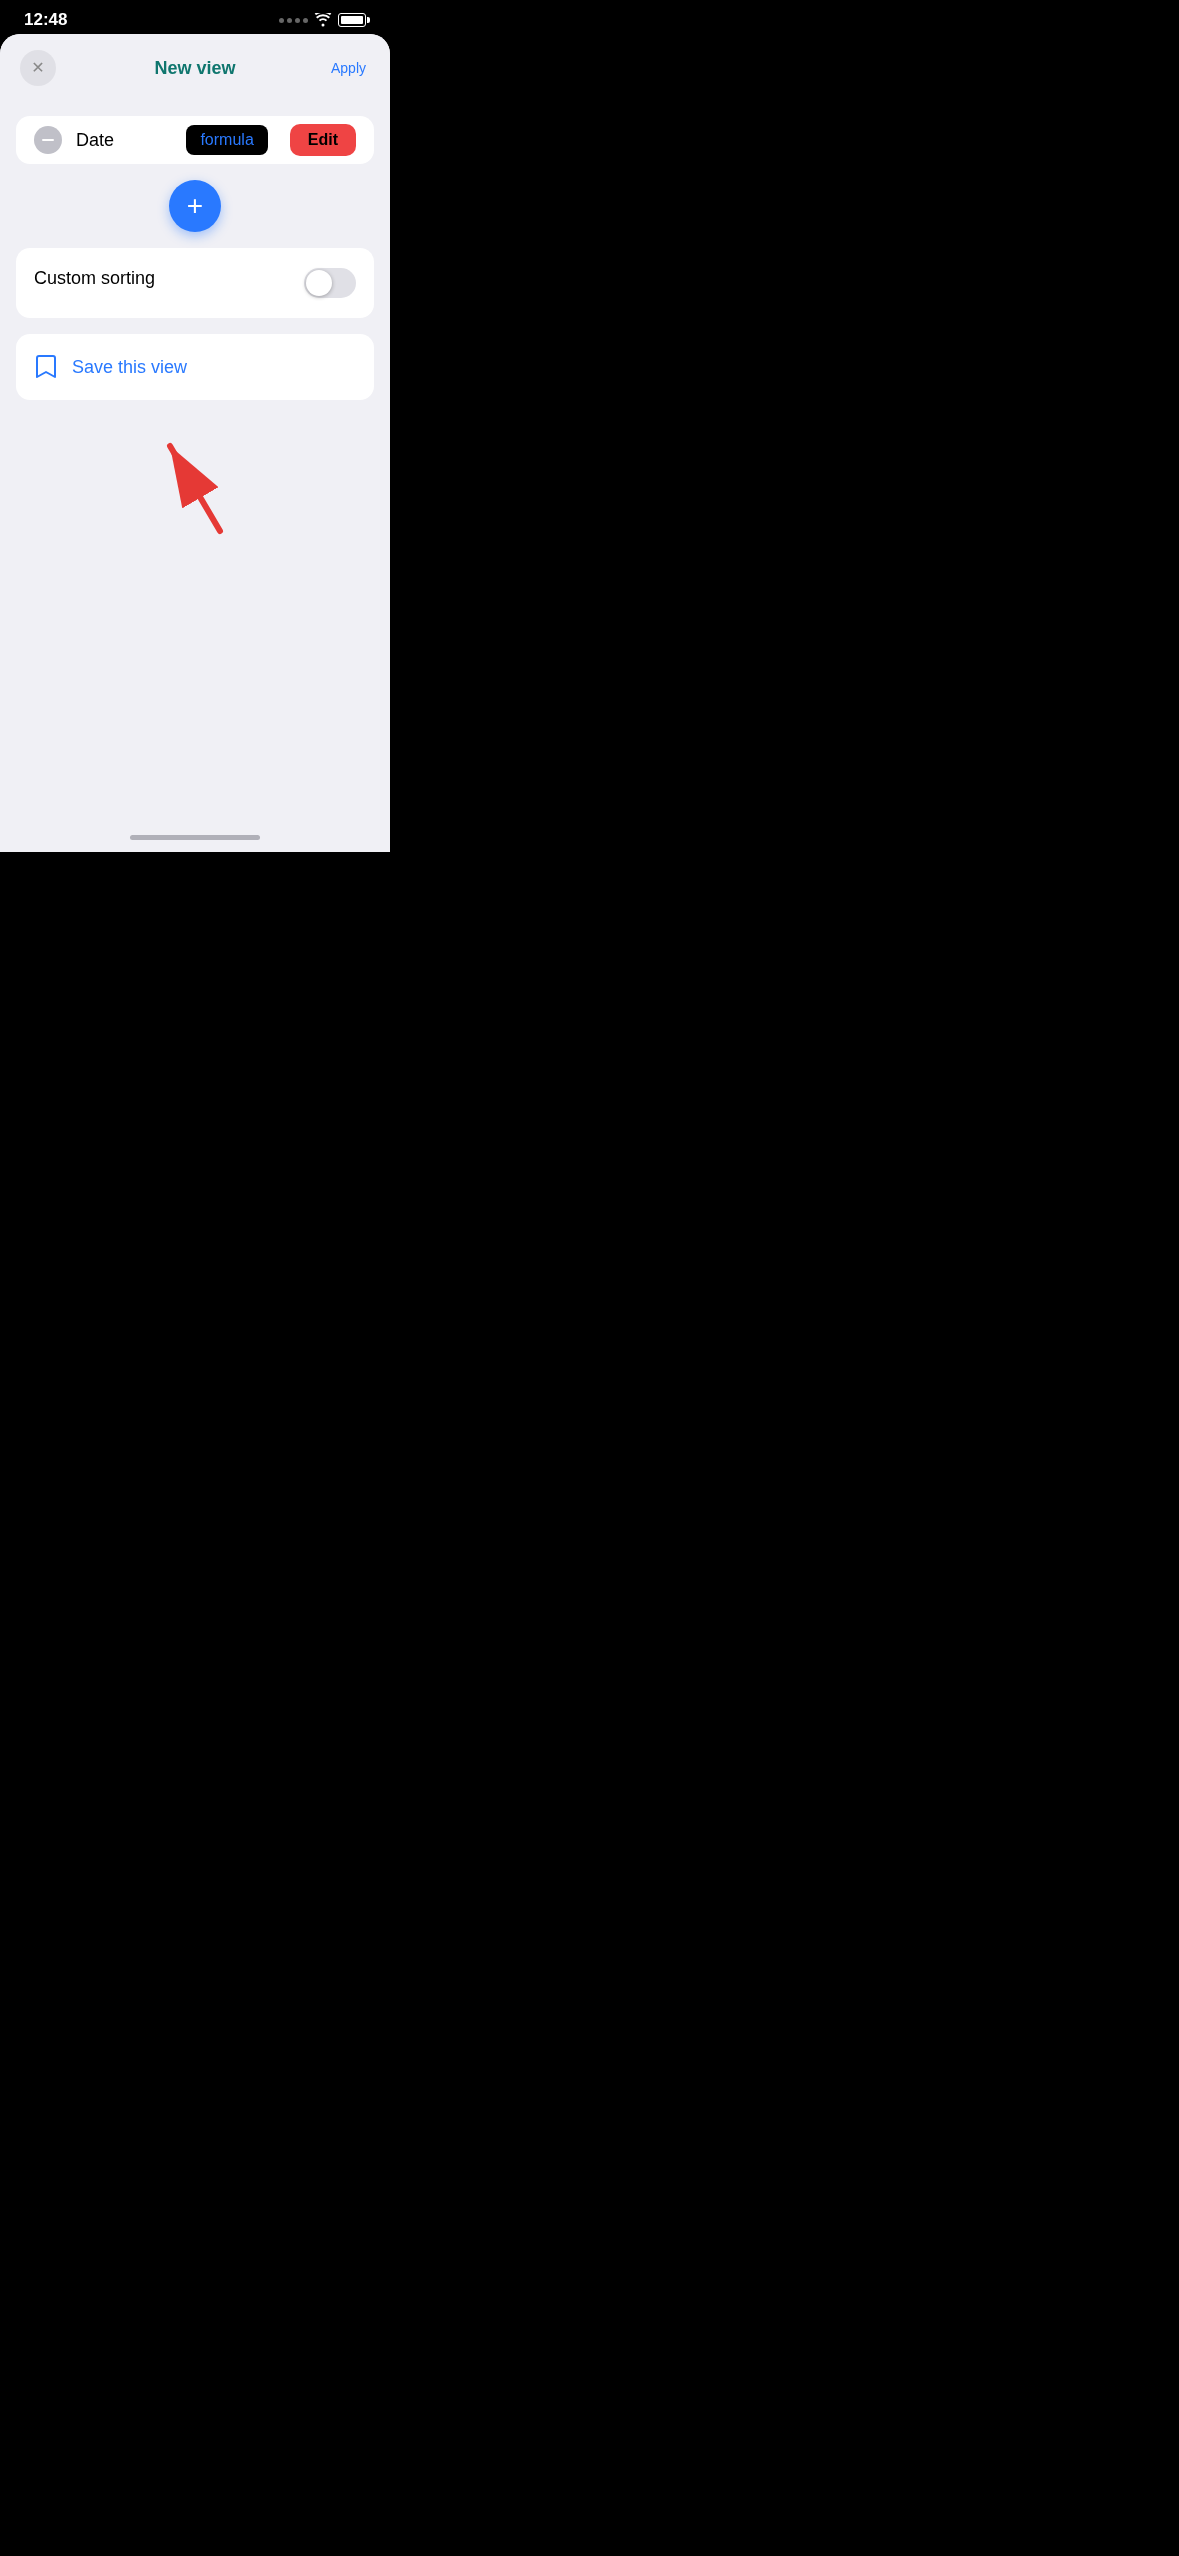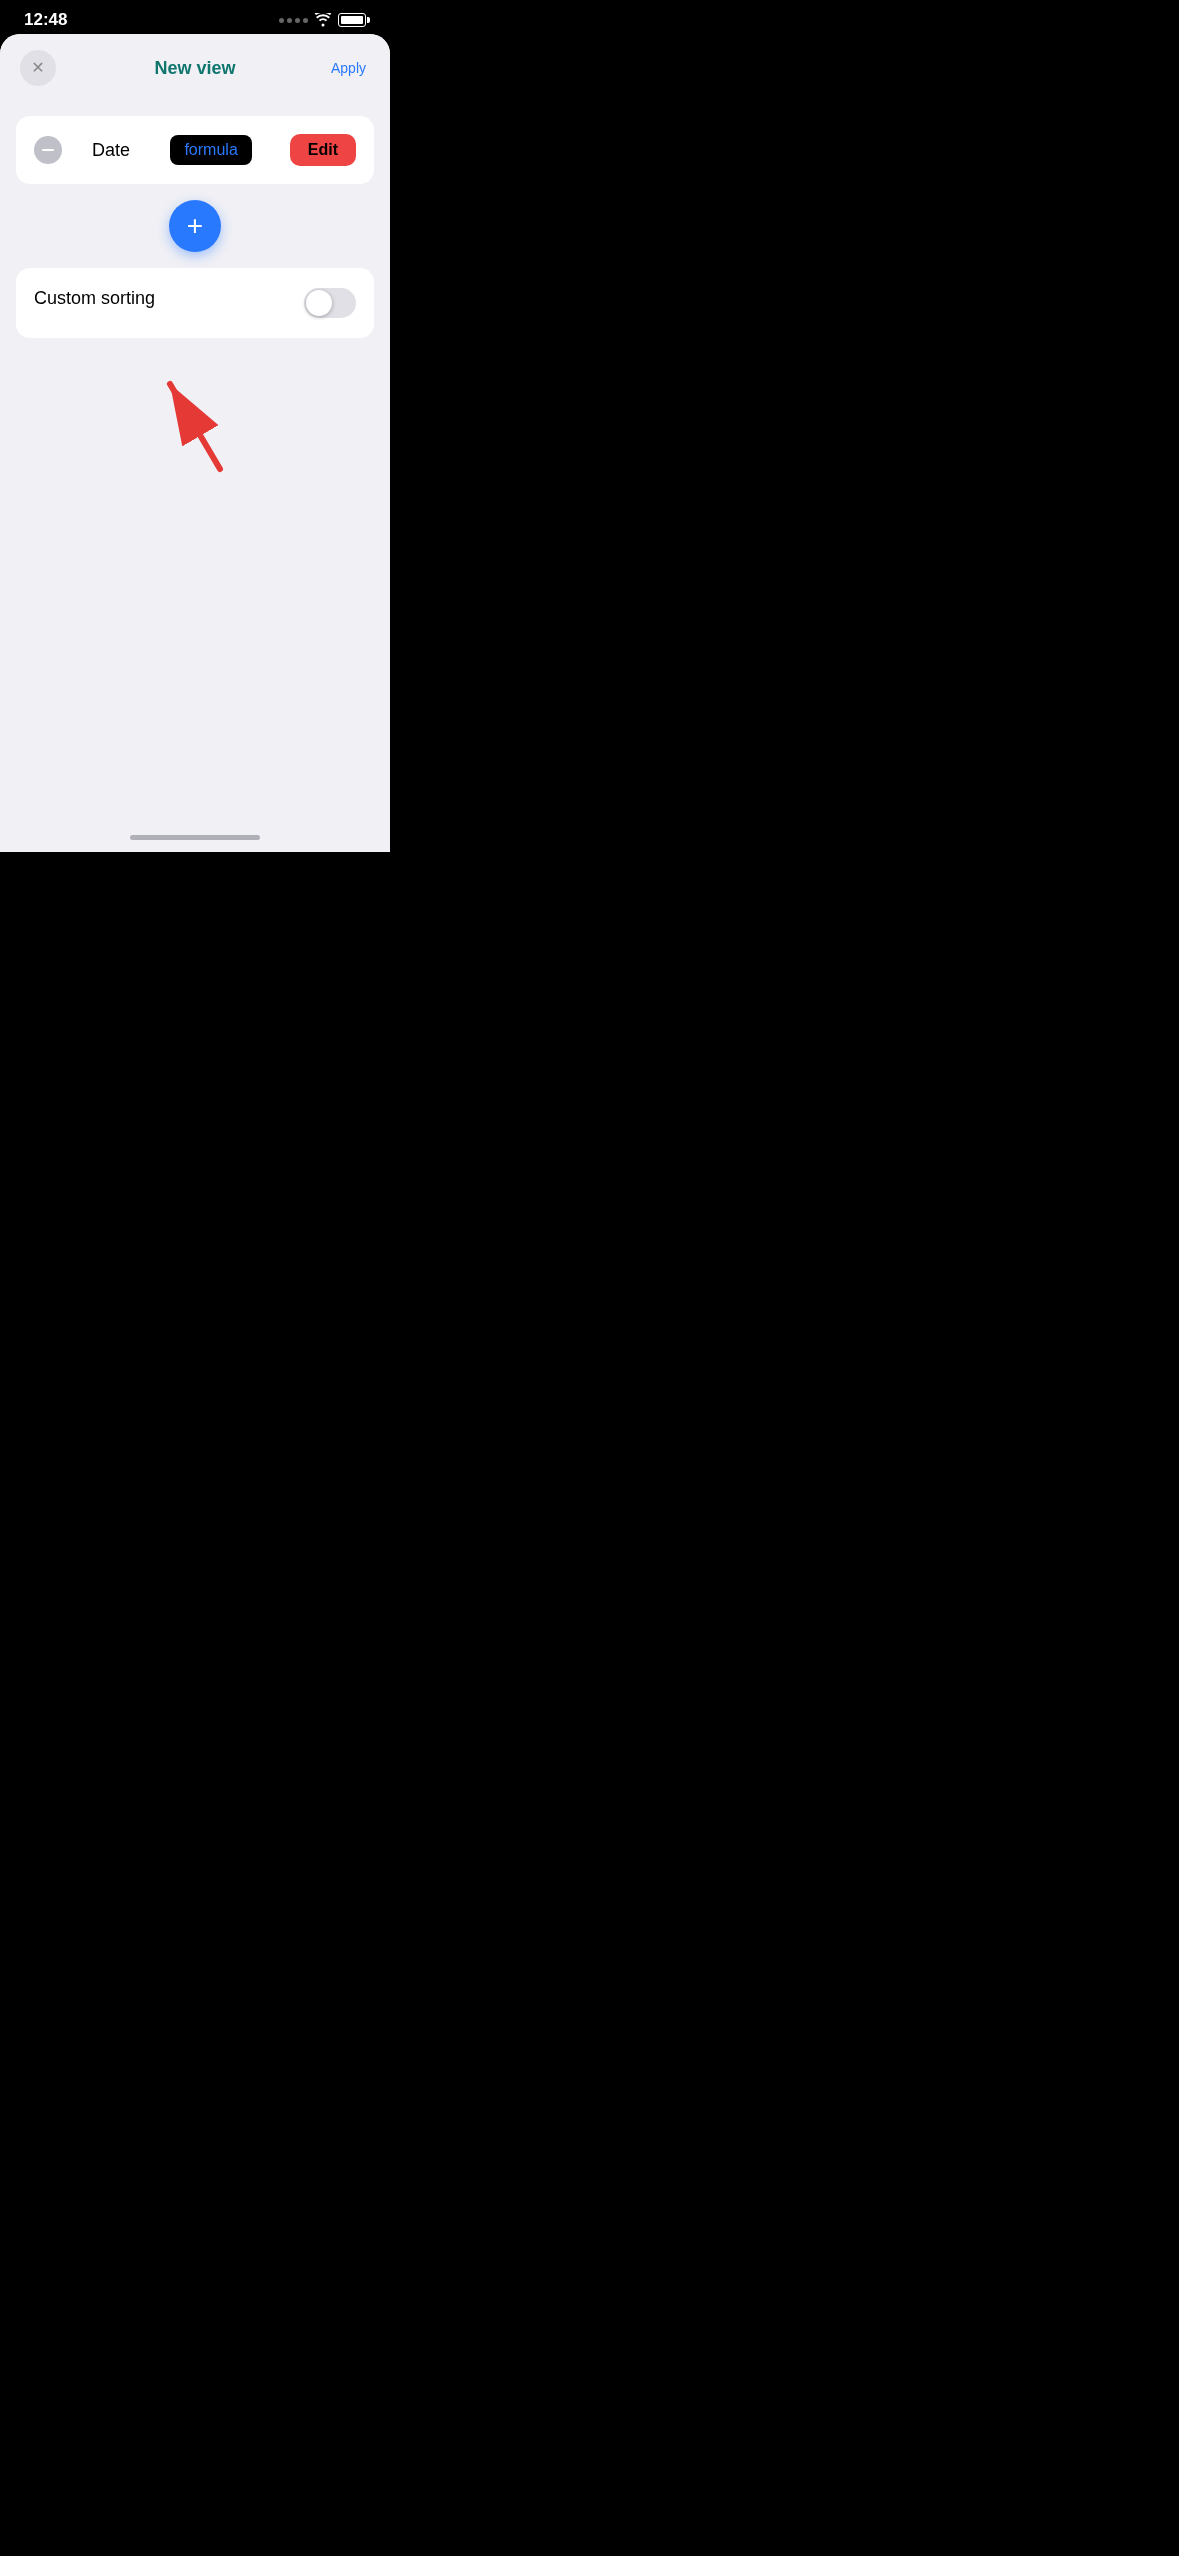--- a/index.html
+++ b/index.html
@@ -155,24 +155,24 @@
     .scroll-content {
       flex: 1;
       padding: 20px 16px;
       overflow-y: auto;
     }
 
     
     .card {
       background: #fff;
       border-radius: 14px;
-      padding: 18px 18px;
-      display: flex;
-      align-items: center;
-      gap: 30px;
+      padding: 8px 18px;
+      display: flex;
+      align-items: center;
+      gap: 14px;
       margin-bottom: 16px;
     }
 
     .minus-icon {
       width: 28px;
       height: 28px;
       border-radius: 50%;
       background: #c0c0c8;
       display: flex;
       align-items: center;
@@ -374,20 +374,26 @@
         </button>
       </div>
 
       <div class="sorting-card">
         <span class="sorting-label">Custom sorting</span>
         <div class="toggle-switch">
           <div class="toggle-thumb"></div>
         </div>
       </div>
 
+      <div class="save-card">
+        <svg width="24" height="26" viewBox="0 0 24 26" fill="none">
+          <path d="M5 2h14a2 2 0 0 1 2 2v19l-9-5-9 5V4a2 2 0 0 1 2-2z" stroke="#2979ff" stroke-width="2" stroke-linejoin="round" fill="none"></path>
+        </svg>
+        <span class="save-label">Save this view</span>
+      </div>
 
       <div class="arrow-container">
         <svg width="100" height="110" viewBox="0 0 100 110">
 
           <defs>
             <marker id="arrowhead" markerWidth="10" markerHeight="7" refX="10" refY="3.5" orient="auto">
               <polygon points="0 0, 10 3.5, 0 7" fill="#e53935"></polygon>
             </marker>
           </defs>
           <line x1="75" y1="105" x2="25" y2="20" stroke="#e53935" stroke-width="6" marker-end="url(#arrowhead)" stroke-linecap="round"></line>

